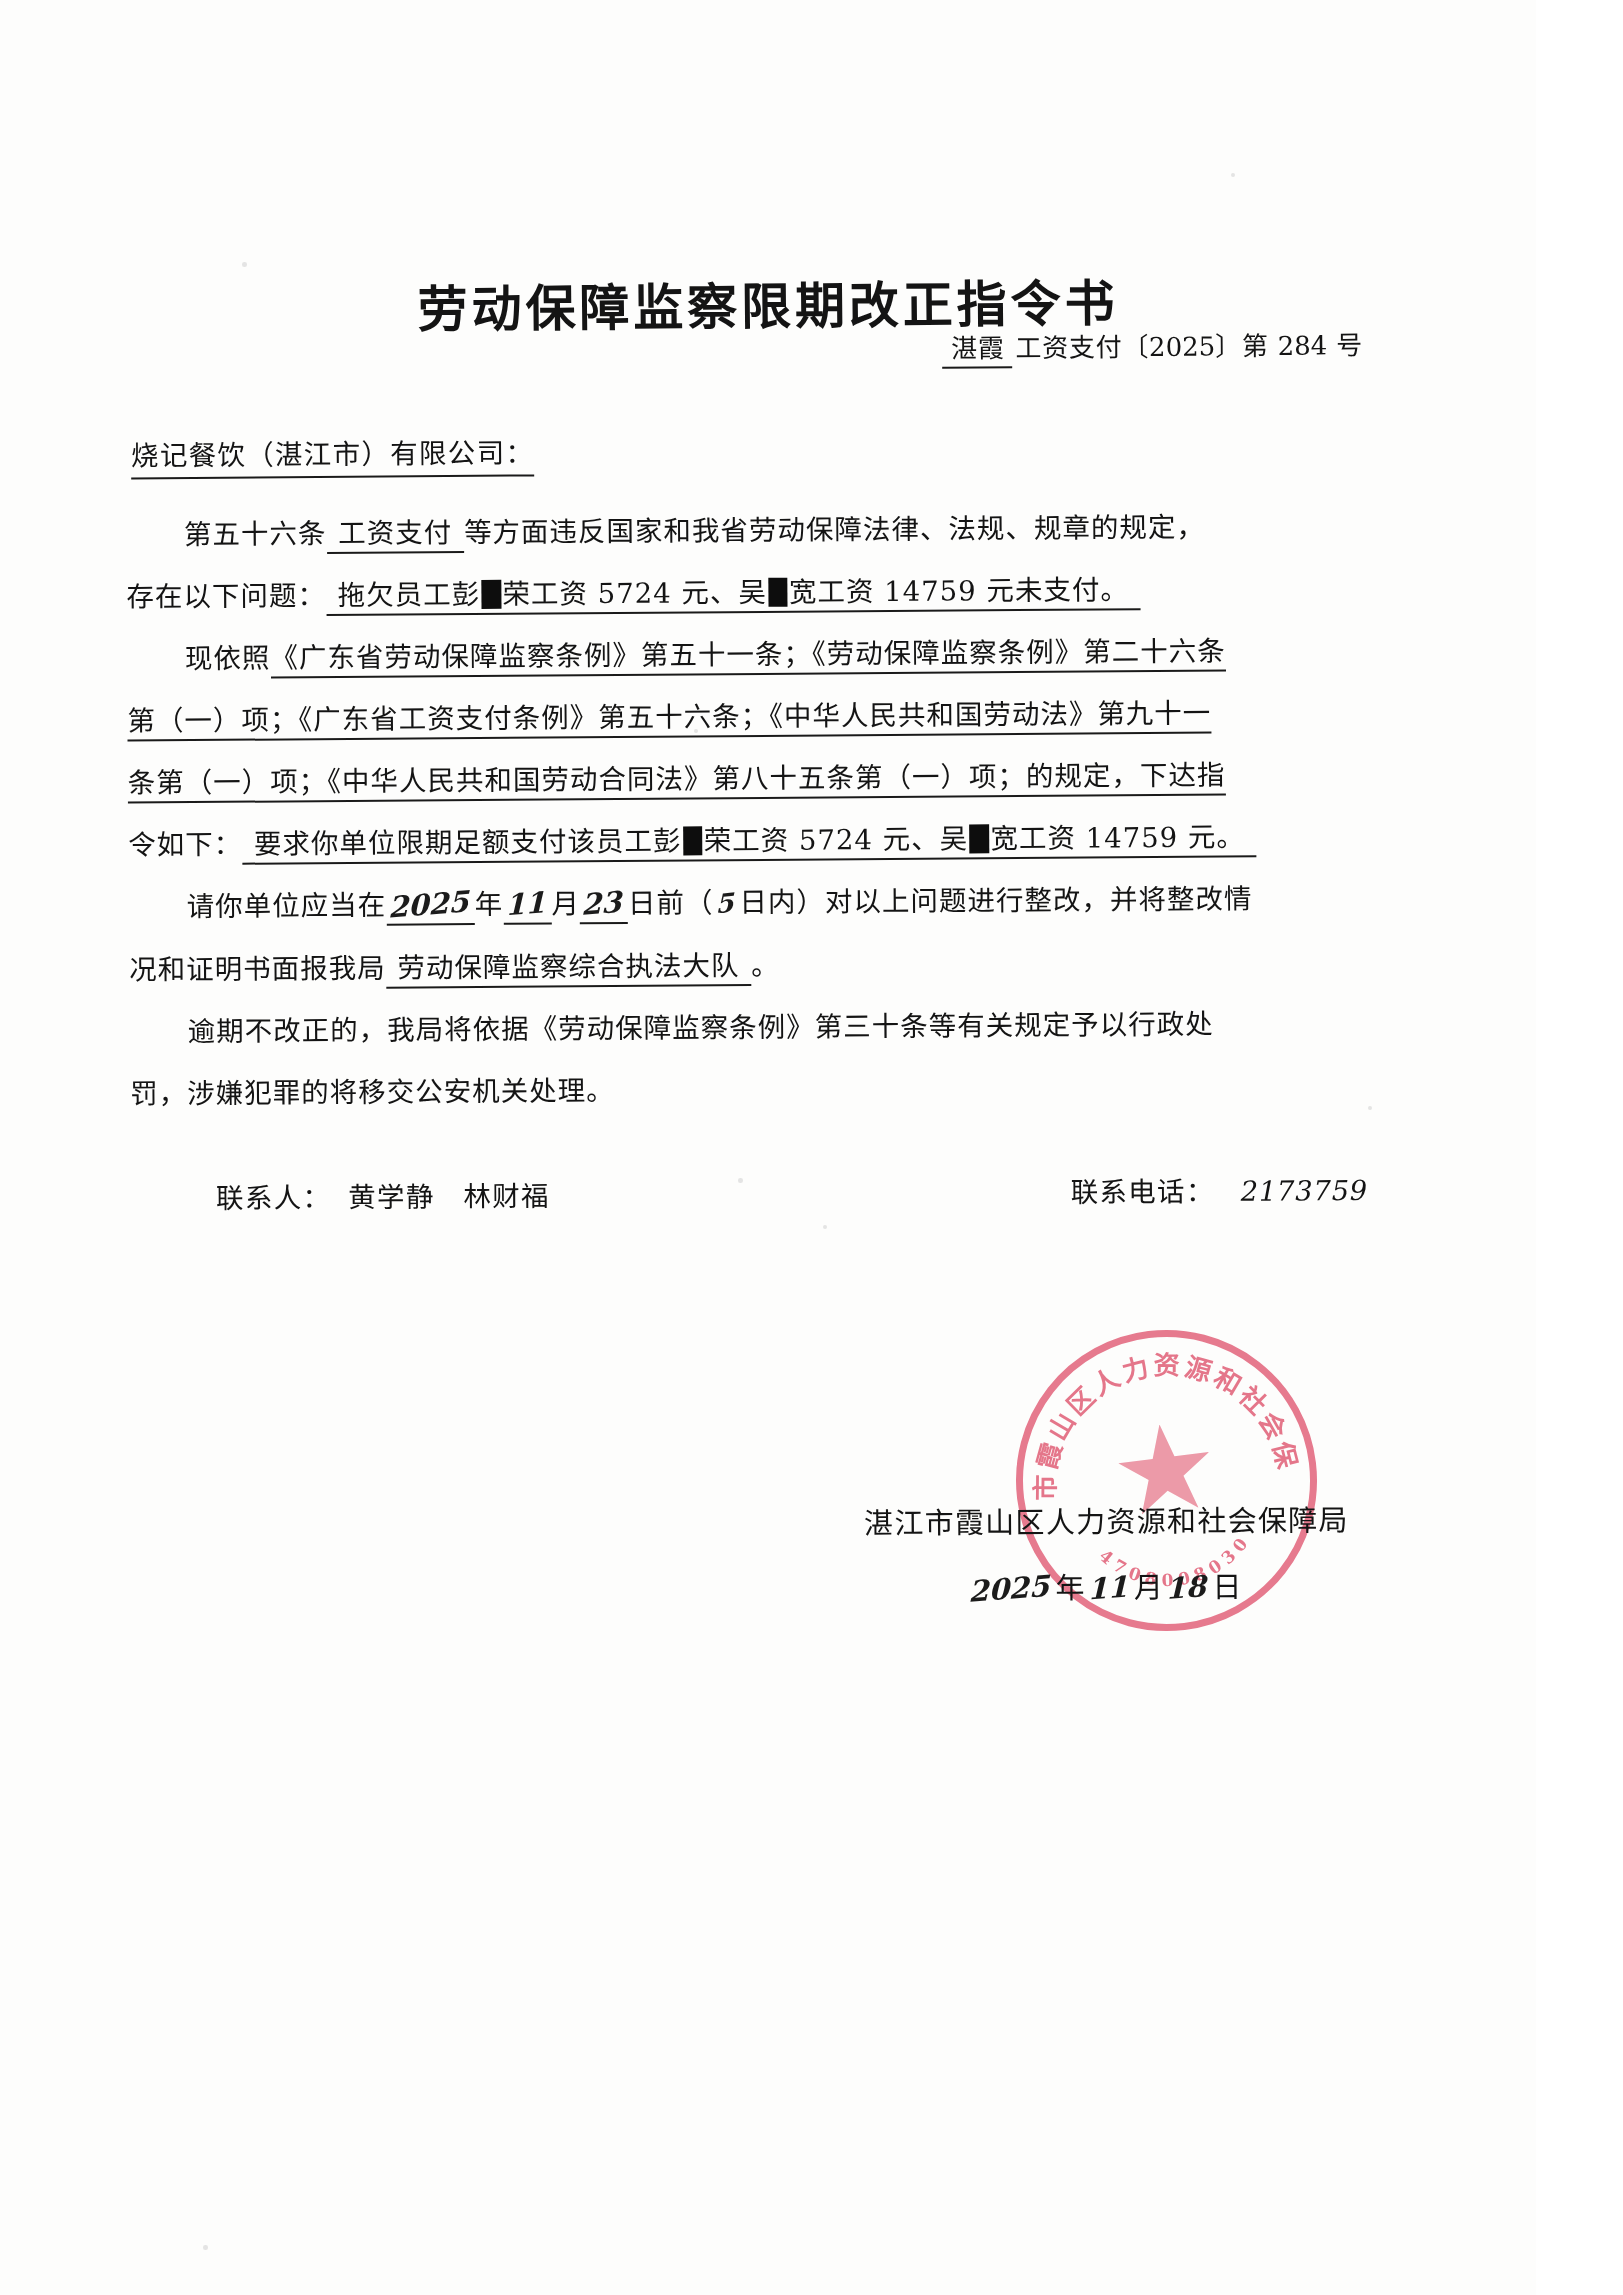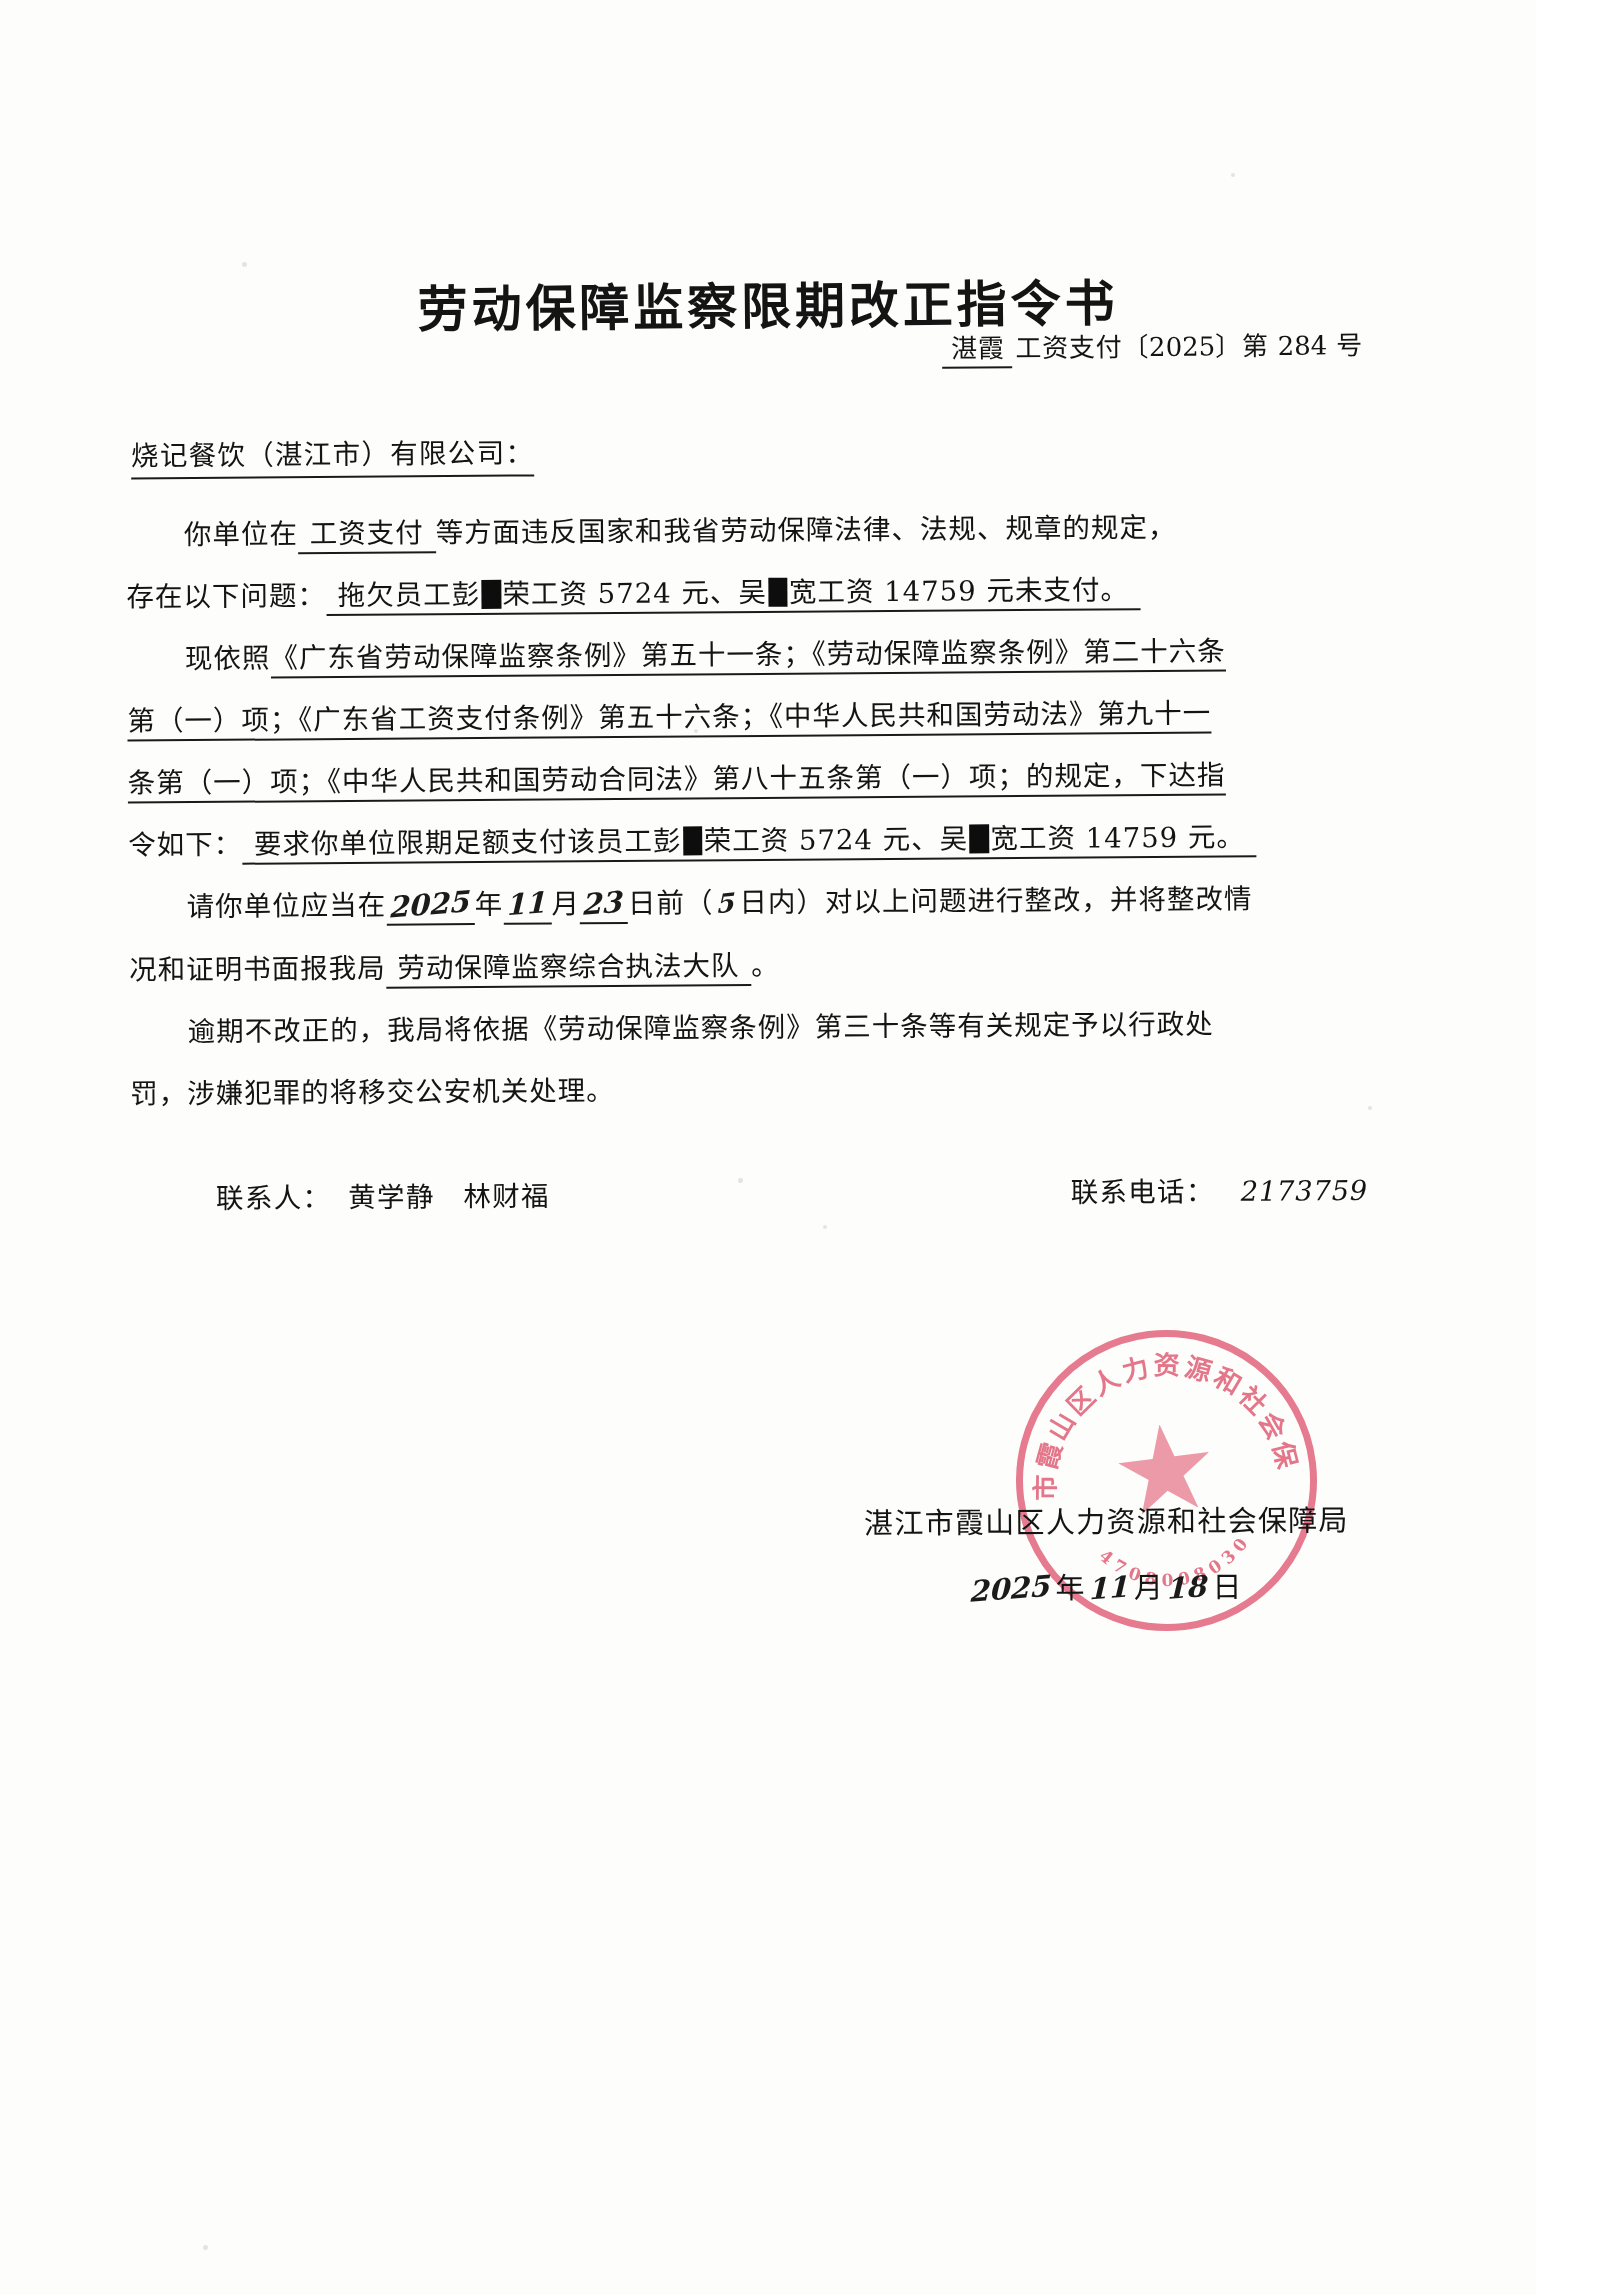--- a/index.html
+++ b/index.html
@@ -215,21 +215,21 @@
 
   <div class="doc-number">
     <span class="u-zone">湛霞</span><span>工资支付</span><span>〔</span><span class="num-lat">2025</span><span>〕</span><span>第</span>&nbsp;<span class="num-lat">284</span>&nbsp;<span>号</span>
   </div>
 
   <div class="recipient">烧记餐饮（湛江市）有限公司：</div>
 
   <div class="body-block">
 
     <p class="para">
-      <span class="line indent"><span>你单位在</span><span class="ul ul-pad">工资支付</span><span>等方面违反国家和我省劳动保障法律、法规、规章的规定，</span></span>
+      <span class="line indent"><span>第五十六条</span><span class="ul ul-pad">工资支付</span><span>等方面违反国家和我省劳动保障法律、法规、规章的规定，</span></span>
       <span class="line"><span>存在以下问题：</span><span class="ul ul-pad"><span>拖欠员工彭</span><span class="redact"></span><span>荣工资 5724 元、吴</span><span class="redact"></span><span>宽工资 14759 元未支付。</span></span></span>
     </p>
 
     <p class="para">
       <span class="line indent"><span>现依照</span><span class="ul">《广东省劳动保障监察条例》第五十一条；《劳动保障监察条例》第二十六条</span></span>
       <span class="line"><span class="ul">第（一）项；《广东省工资支付条例》第五十六条；《中华人民共和国劳动法》第九十一</span></span>
       <span class="line"><span class="ul">条第（一）项；《中华人民共和国劳动合同法》第八十五条第（一）项；的规定，下达指</span></span>
       <span class="line"><span>令如下：</span><span class="ul ul-pad"><span>要求你单位限期足额支付该员工彭</span><span class="redact"></span><span>荣工资 5724 元、吴</span><span class="redact"></span><span>宽工资 14759 元。</span></span></span>
     </p>
 

